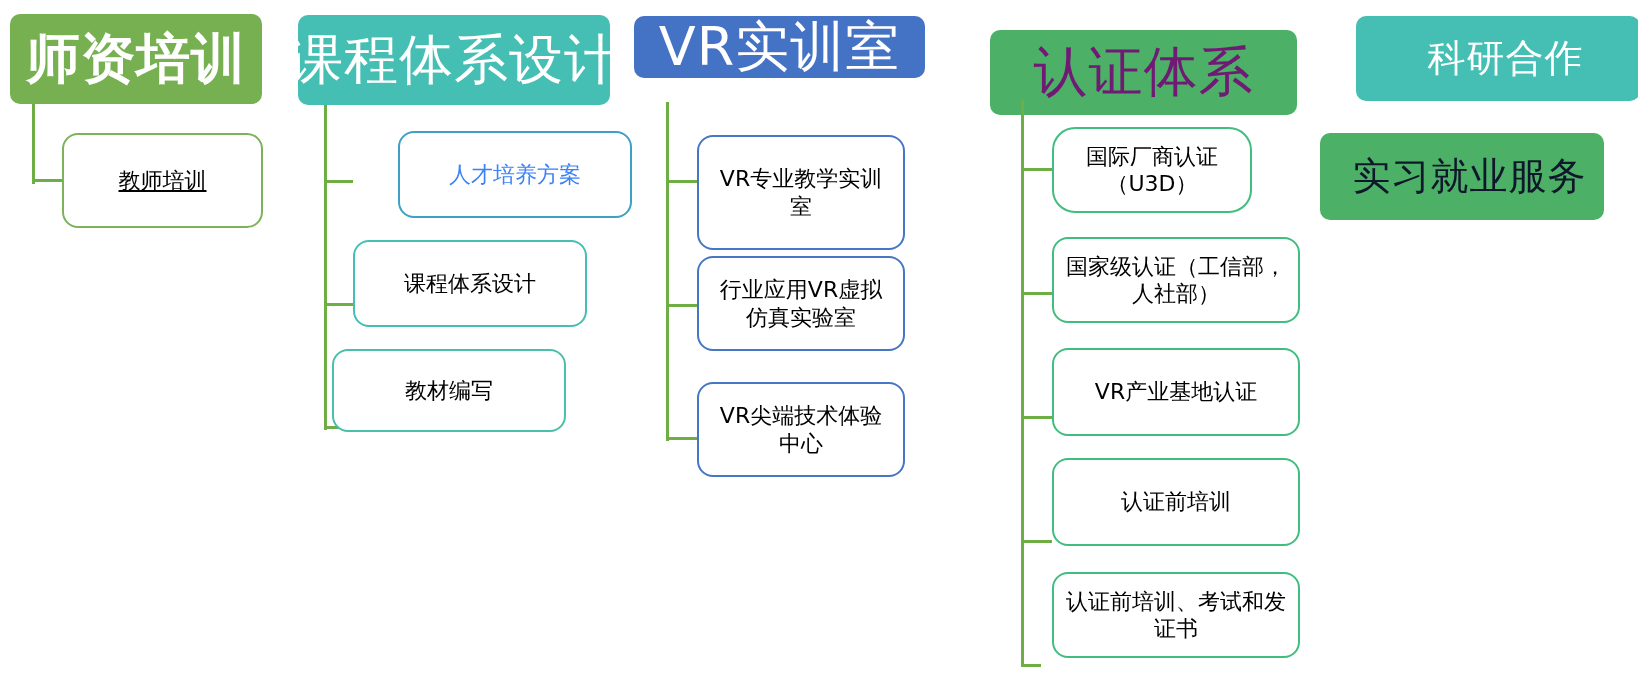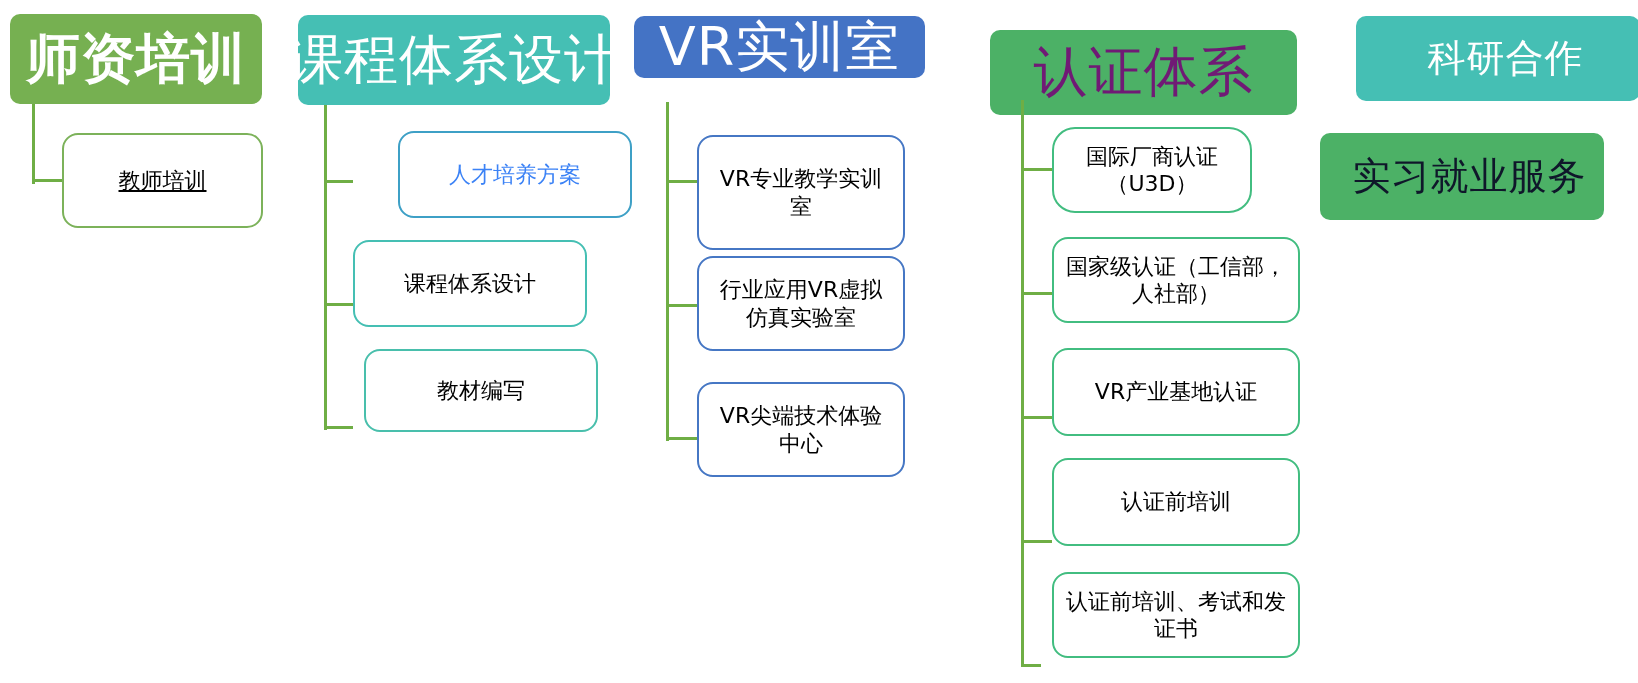--- a/index.html
+++ b/index.html
@@ -54,21 +54,21 @@
   <div class="grp">
     <div class="hdr" style="left: 298px; top: 15px; width: 312px; height: 90px; background: rgb(69, 191, 180); color: rgb(255, 255, 255);">课程体系设计</div>
 
     <div class="vline" style="left: 324px; top: 105px; width: 3px; height: 325px; background: rgb(111, 174, 69);"></div>
     <div class="stub" style="left: 324px; top: 180px; width: 29px; height: 3px; background: rgb(111, 174, 69);"></div>
     <div class="stub" style="left: 324px; top: 303px; width: 29px; height: 3px; background: rgb(111, 174, 69);"></div>
     <div class="stub" style="left: 324px; top: 426px; width: 29px; height: 3px; background: rgb(111, 174, 69);"></div>
 
     <div class="child" style="left: 353px; top: 131px; width: 234px; height: 87px; border-color: rgb(62, 160, 198); color: #3b82f6; margin-left: 45px;">人才培养方案</div>
     <div class="child" style="left: 353px; top: 240px; width: 234px; height: 87px; border-color: rgb(69, 191, 179); color: rgb(0, 0, 0);">课程体系设计</div>
-    <div class="child" style="left: 364px; top: 349px; width: 234px; height: 83px; border-color: rgb(73, 191, 172); color: rgb(0, 0, 0);">教材编写</div>
+    <div class="child" style="left: 332px; top: 349px; width: 234px; height: 83px; border-color: rgb(73, 191, 172); color: rgb(0, 0, 0);">教材编写</div>
   </div>
 
   
   <div class="grp">
     <div class="hdr" style="left: 634px; top: 16px; width: 291px; height: 62px; background: rgb(68, 115, 197); color: rgb(255, 255, 255);">VR实训室</div>
 
     <div class="vline" style="left: 666px; top: 102px; width: 3px; height: 339px; background: rgb(111, 174, 69);"></div>
     <div class="stub" style="left: 666px; top: 180px; width: 31px; height: 3px; background: rgb(111, 174, 69);"></div>
     <div class="stub" style="left: 666px; top: 304px; width: 31px; height: 3px; background: rgb(111, 174, 69);"></div>
     <div class="stub" style="left: 666px; top: 437px; width: 31px; height: 3px; background: rgb(111, 174, 69);"></div>

